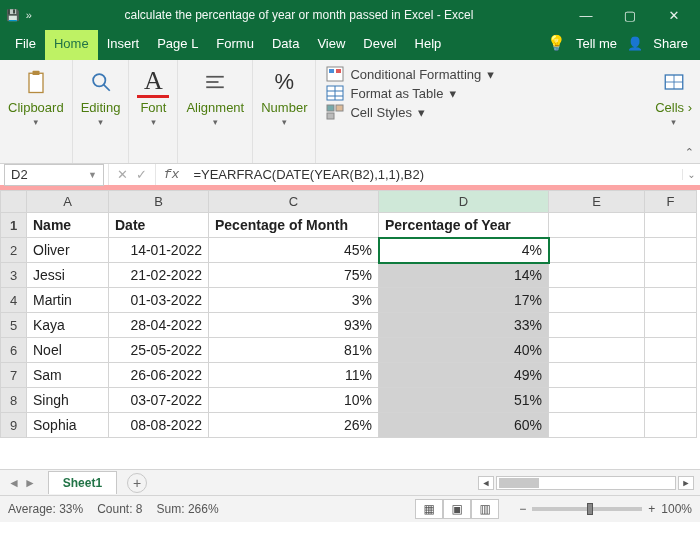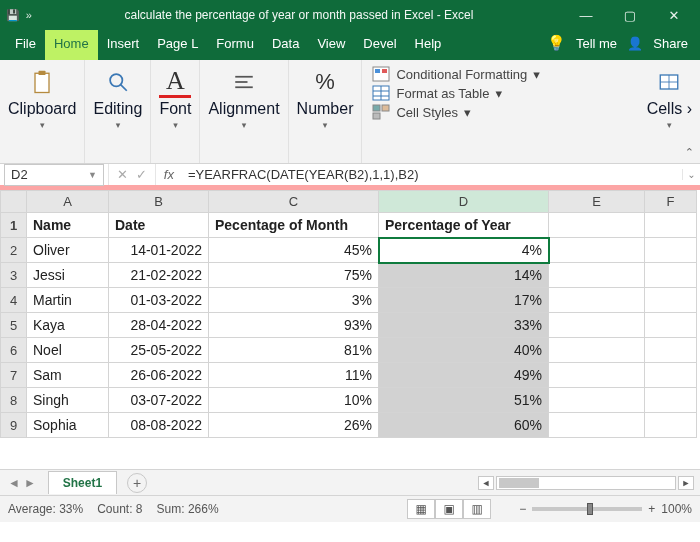--- a/index.html
+++ b/index.html
@@ -11,33 +11,33 @@
 .titlebar .winbtn{width:40px;height:24px;display:flex;align-items:center;justify-content:center;font-size:13px;opacity:.9}
 .menubar{height:30px;background:#0f6b3a;display:flex;padding-left:6px;color:#fff}
 .menubar .tab{padding:6px 9px;font-size:13px;cursor:default}
 .menubar .tab.active{background:#bef264;color:#217346;font-weight:400}
 .menubar .spacer{flex:1}
 .menubar .right{display:flex;align-items:center;gap:10px;padding-right:12px;padding-bottom:4px}
 .ribbon{height:104px;background:#f3f3f3;border-bottom:1px solid #d4d4d4;display:flex;position:relative}
 .group{display:flex;flex-direction:column;align-items:center;padding:6px 8px 2px 8px;border-right:1px solid #e1e1e1}
 .group .big{display:flex;flex-direction:column;align-items:center;gap:2px;height:72px;justify-content:flex-start}
 .group .big-icon{width:32px;height:32px;display:flex;align-items:center;justify-content:center;font-size:24px;color:#444}
-.group .big-label{font-size:16px;color:#0f172a}
+.group .big-label{font-size:13px;color:#4d7c0f}
 .group .caret{font-size:9px;color:#666}
 .styles-group{flex:1;padding:6px 10px 2px 10px;display:flex;flex-direction:column}
 .styles-group .items{display:flex;flex-direction:column;gap:3px}
 .styles-group .item{display:flex;align-items:center;gap:6px;font-size:13px;color:#444}
 .styles-group .item .mini-icon{width:18px;height:16px;display:inline-flex;align-items:center;justify-content:center;font-size:14px}
 .styles-group .name{font-size:11px;color:#666;text-align:center;margin-top:auto;padding-top:6px}
 .ribbon-collapse{position:absolute;right:6px;bottom:4px;font-size:11px;color:#666}
 .formula-bar{height:26px;display:flex;align-items:center;border-bottom:5px solid #fca5a5;background:#fff;font-size:13px}
 .namebox{width:100px;height:22px;margin:2px 4px;border:1px solid #c8c8c8;background:#fff;padding:0 6px;display:flex;align-items:center;justify-content:space-between;color:#333}
 .namebox .dd{font-size:9px;color:#888}
 .fx-btns{display:flex;align-items:center;gap:8px;padding:0 8px;color:#888;border-left:1px solid #e6e6e6;border-right:1px solid #e6e6e6;height:100%}
-.fx-label{font-style:italic;font-family:Liberation Sans, sans-serif;color:#666;padding:0 8px}
+.fx-label{font-style:italic;font-family:Liberation Mono, monospace;color:#666;padding:0 8px}
 .formula-input{flex:1;padding:0 6px;color:#333}
 .formula-expand{width:18px;text-align:center;color:#888;border-left:1px solid #e6e6e6;font-size:10px}
 .grid-area{position:relative;height:280px;overflow:hidden;border-bottom:1px solid #d4d4d4}
 table.sheet{border-collapse:collapse;table-layout:fixed;width:696px}
 table.sheet th,table.sheet td{border:1px solid #d4d4d4;height:25px;font-size:14px;padding:0 6px;overflow:hidden;white-space:nowrap}
 table.sheet thead th{background:#e6e6e6;color:#444;font-weight:400;text-align:center;font-size:13px;height:22px}
 table.sheet .rowhdr{width:26px;background:#e6e6e6;text-align:center;color:#444;font-size:13px}
 table.sheet td{color:#222}
 .col-A{width:82px}.col-B{width:100px}.col-C{width:170px}.col-D{width:170px}.col-E{width:96px}.col-F{width:52px}
 .hdr-row td{font-weight:700}
@@ -46,21 +46,21 @@
 .selcell{background:#fff;outline:2px solid #0f7b3e;outline-offset:-1px}
 .col-head.seltop{background:#cfe8d8}
 .sheet-tabs{height:26px;display:flex;align-items:center;background:#f3f3f3;border-bottom:1px solid #d4d4d4;font-size:12px}
 .sheet-tabs .nav{display:flex;gap:4px;padding:0 8px;color:#888}
 .sheet-tabs .tab{padding:4px 14px;background:#fff;border:1px solid #c8c8c8;border-bottom:none;margin-left:4px;font-weight:700;color:#217346}
 .sheet-tabs .plus{width:20px;height:20px;border:1px solid #c8c8c8;border-radius:10px;display:flex;align-items:center;justify-content:center;margin-left:10px;color:#666;font-size:14px}
 .sheet-tabs .hbar{flex:1;display:flex;align-items:center;justify-content:flex-end;gap:2px;padding-right:6px}
 .sheet-tabs .hbar .track{width:180px;height:14px;border:1px solid #c8c8c8;background:#fff;position:relative}
 .sheet-tabs .hbar .thumb{position:absolute;left:2px;top:1px;width:40px;height:10px;background:#c8c8c8}
 .sheet-tabs .hbar .arrow{width:16px;height:14px;border:1px solid #c8c8c8;display:flex;align-items:center;justify-content:center;font-size:9px;color:#555;background:#fff}
-.statusbar{height:26px;background:#f3f3f3;display:flex;align-items:center;padding:0 8px;font-size:12px;color:#555;gap:28px}
+.statusbar{height:26px;background:#f3f3f3;display:flex;align-items:center;padding:0 8px;font-size:12px;color:#555;gap:20px}
 .statusbar .stats{display:flex;gap:14px}
 .statusbar .spacer{flex:1}
 .statusbar .view-btns{display:flex;gap:0}
 .statusbar .view-btn{width:28px;height:20px;border:1px solid #c8c8c8;display:flex;align-items:center;justify-content:center;font-size:12px;background:#fff}
 .statusbar .zoom{display:flex;align-items:center;gap:6px}
 .statusbar .slider{width:110px;height:4px;background:#c8c8c8;position:relative}
 .statusbar .slider .knob{position:absolute;left:50%;top:-4px;width:6px;height:12px;background:#888;border:1px solid #555}
 .svgicon{width:28px;height:28px}
 </style>
 </head>

